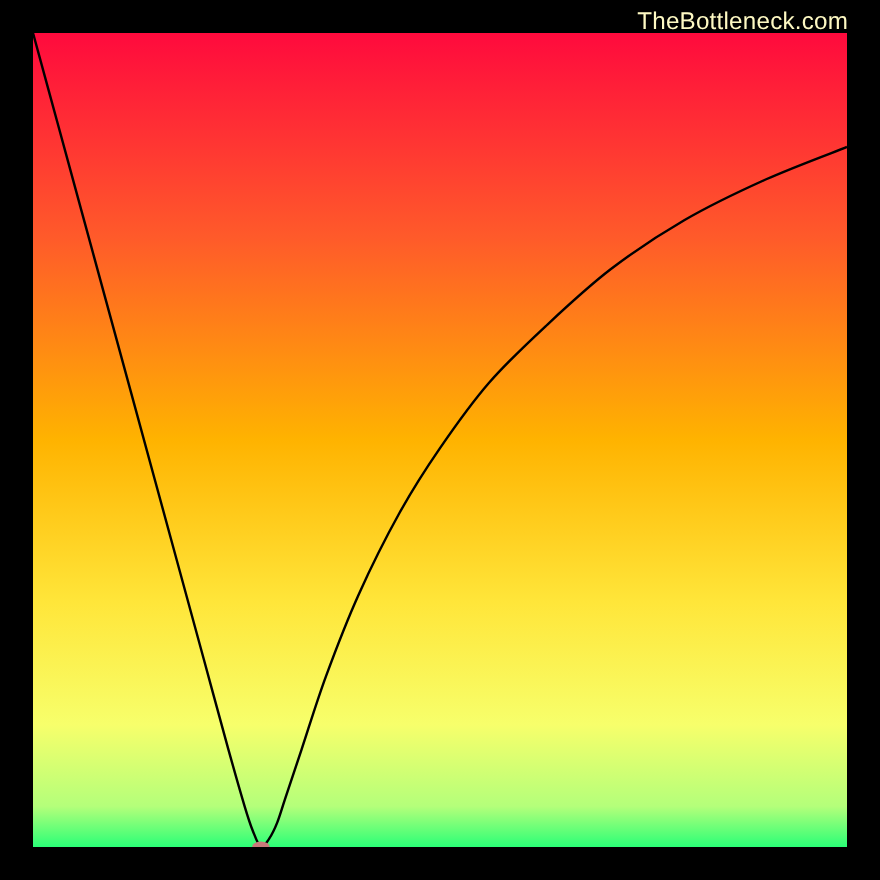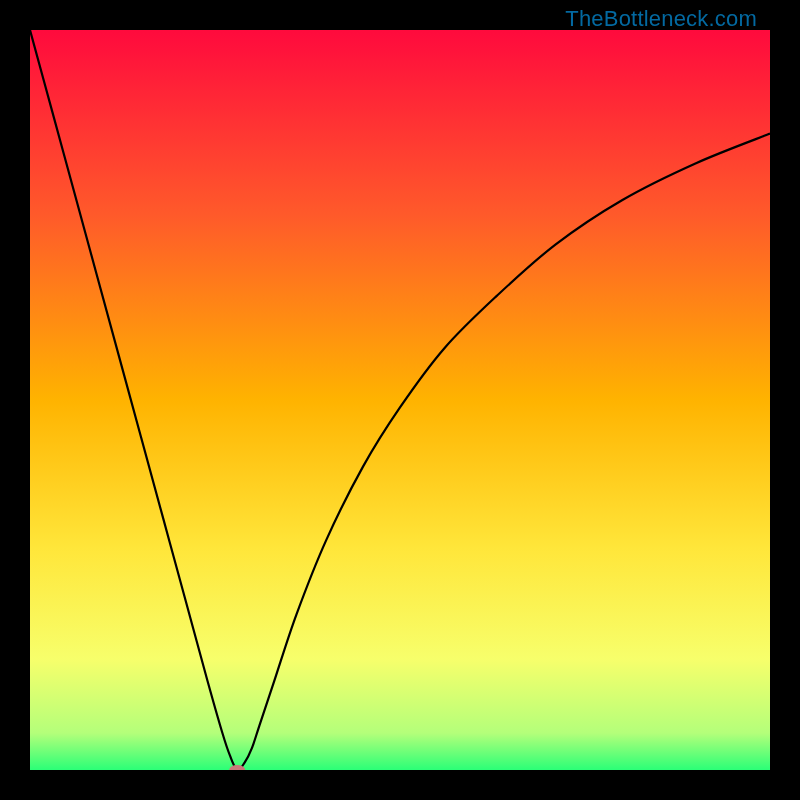--- a/index.html
+++ b/index.html
@@ -22,22 +22,22 @@
   .plot-area {
     position: absolute;
     left: 0;
     top: 0;
     width: 740px;
     height: 740px;
   }
   .attribution {
     position: absolute;
     top: 6px;
-    right: 43px;
-    color: #0369a1;
+    right: 29px;
+    color: #fef9c3;
     font-size: 22px;
     letter-spacing: 0.2px;
     font-weight: 500;
   }
   svg { display: block; }
 </style>
 </head>
 <body>
 
 <div class="attribution">TheBottleneck.com</div>

